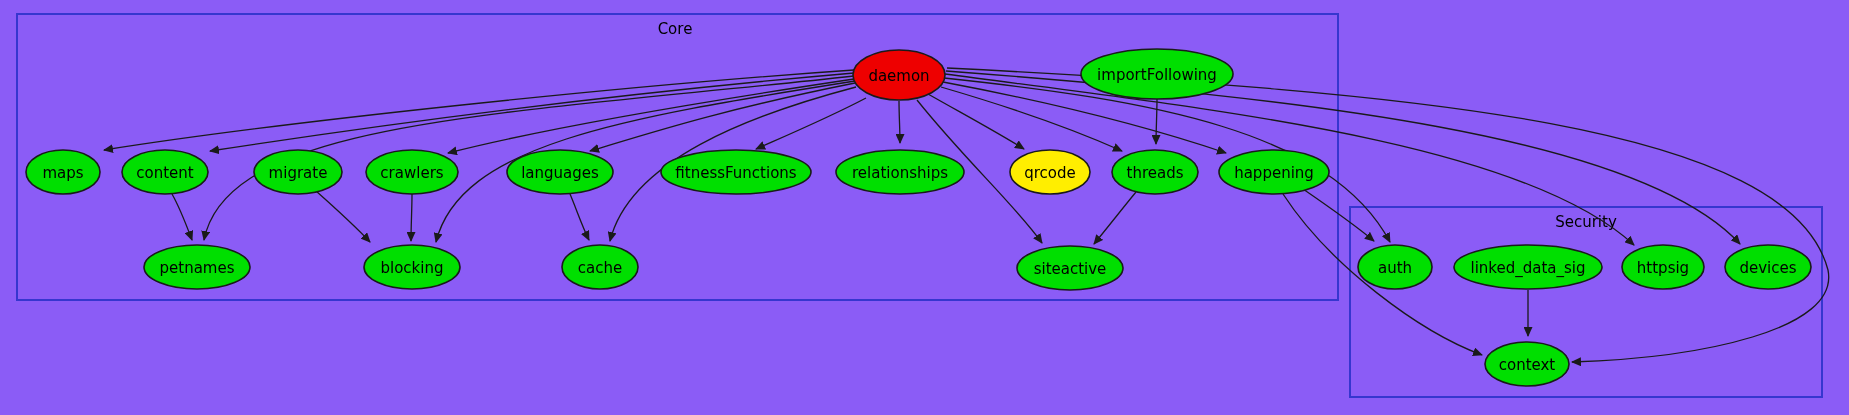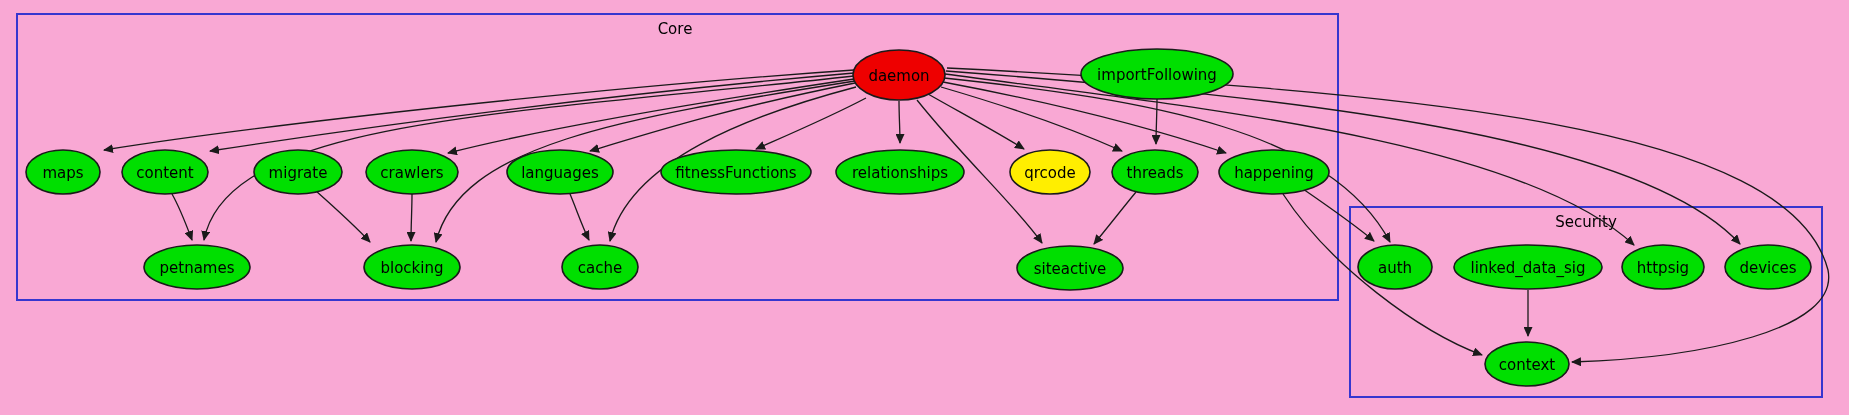--- a/index.html
+++ b/index.html
@@ -1,17 +1,17 @@
 <!DOCTYPE html>
 <html><head>
 <meta charset="utf-8">
 <style>
   html,body{margin:0;padding:0;background:#ffffff;}
   body{font-family:"DejaVu Sans","Liberation Sans",sans-serif;}
-  .stage{position:relative;width:1849px;height:415px;background:#f9a8d4;overflow:hidden;}
+  .stage{position:relative;width:1849px;height:415px;background:#8b5cf6;overflow:hidden;}
   svg text{font-family:"DejaVu Sans","Liberation Sans",sans-serif;}
   .cluster-rect{fill:none;stroke-width:2px;}
   .node-ellipse{stroke-width:1.6px;}
   .edge-path{fill:none;stroke-width:1.3px;}
   .node-label{font-size:15px;fill:#000000;text-anchor:middle;dominant-baseline:middle;}
   .cluster-label{font-size:15px;fill:#000000;text-anchor:middle;}
 </style>
 </head>
 <body>
 

